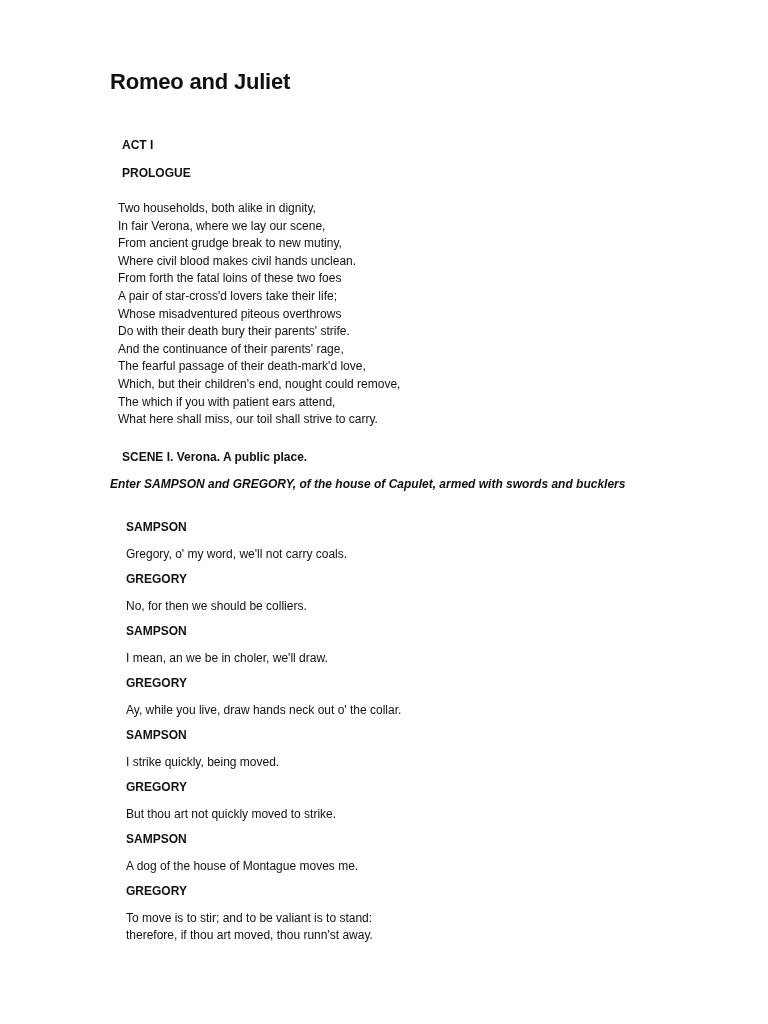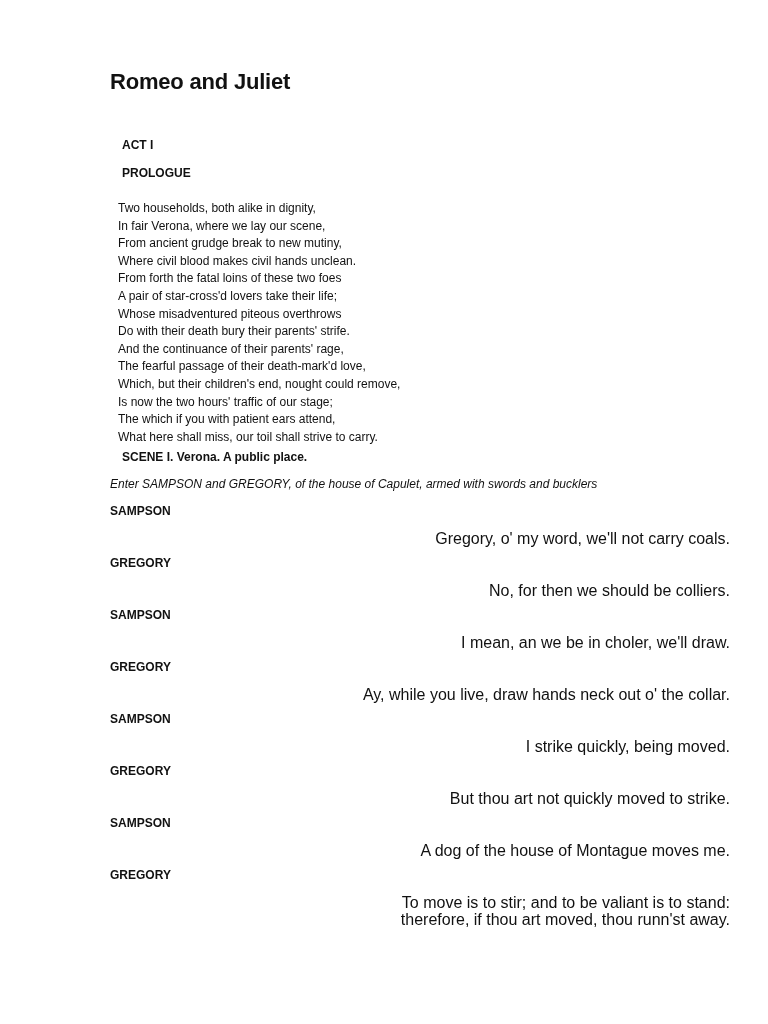--- a/index.html
+++ b/index.html
@@ -55,50 +55,50 @@
       white-space: nowrap;
     }
     .stage-direction {
       position: absolute;
       left: 0;
       top: 477px;
       font-size: 12px;
       font-style: italic;
       white-space: nowrap;
       margin: 0;
+      font-weight: bold;
     }
     .dialogue {
       position: absolute;
       left: 0;
       top: 503px;
       width: 620px;
-      margin: 0;
+      margin: 16px;
       padding: 0;
       list-style: none;
     }
     .exchange {
       display: block;
       margin: 0 0 8px 0;
     }
     .speaker {
       display: block;
       font-size: 12px;
       font-weight: bold;
       line-height: 16px;
       height: 16px;
       margin-bottom: 11px;
       white-space: nowrap;
     }
     .speech {
       display: block;
-      font-size: 16px;
+      font-size: 12px;
       line-height: 17px;
       white-space: nowrap;
       margin-bottom: 0;
-      text-align: right;
     }
     .speech-line { display: block; }
   </style>
 </head>
 <body>
 
 <div class="page">
   <h1 class="title">Romeo and Juliet</h1>
 
   <h2 class="heading act">ACT I</h2>
@@ -109,21 +109,20 @@
     <span class="verse-line">In fair Verona, where we lay our scene,</span>
     <span class="verse-line">From ancient grudge break to new mutiny,</span>
     <span class="verse-line">Where civil blood makes civil hands unclean.</span>
     <span class="verse-line">From forth the fatal loins of these two foes</span>
     <span class="verse-line">A pair of star-cross'd lovers take their life;</span>
     <span class="verse-line">Whose misadventured piteous overthrows</span>
     <span class="verse-line">Do with their death bury their parents' strife.</span>
     <span class="verse-line">And the continuance of their parents' rage,</span>
     <span class="verse-line">The fearful passage of their death-mark'd love,</span>
     <span class="verse-line">Which, but their children's end, nought could remove,</span>
-    <span class="verse-line">Is now the two hours' traffic of our stage;</span>
     <span class="verse-line">The which if you with patient ears attend,</span>
     <span class="verse-line">What here shall miss, our toil shall strive to carry.</span>
   </p>
 
   <h2 class="heading scene-heading">SCENE I. Verona. A public place.</h2>
 
   <p class="stage-direction">Enter SAMPSON and GREGORY, of the house of Capulet, armed with swords and bucklers</p>
 
   <ul class="dialogue">
     <li class="exchange">

